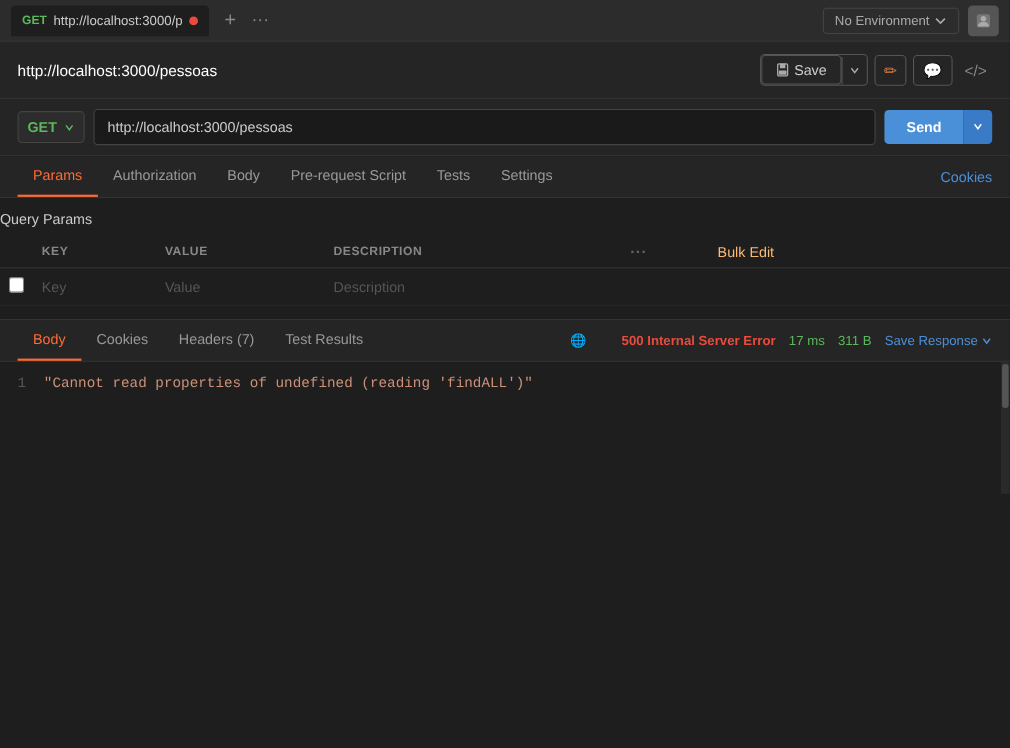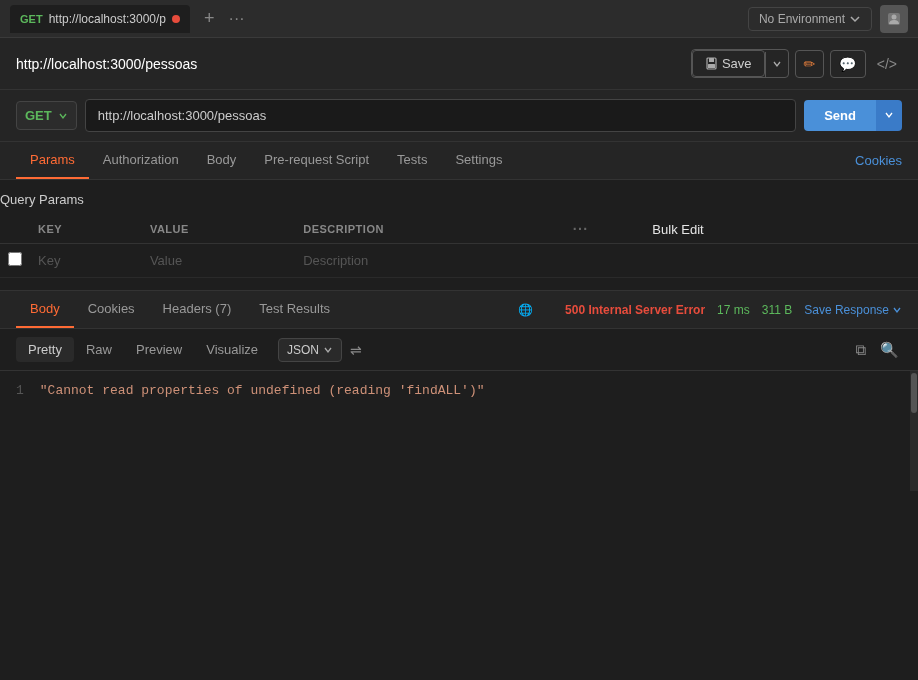--- a/index.html
+++ b/index.html
@@ -266,21 +266,21 @@
     }
     .params-table td {
       padding: 8px 8px;
       color: #888;
       font-size: 13px;
       border-bottom: 1px solid #2a2a2a;
     }
     .bulk-edit-btn {
       background: transparent;
       border: none;
-      color: #e5e5e5;
+      color: #fdba74;
       font-size: 13px;
       cursor: pointer;
       font-weight: 500;
       margin-left: 48px;
     }
     .row-checkbox {
       width: 14px;
       height: 14px;
     }
     .three-dots {
@@ -567,37 +567,20 @@
       <span class="response-size">311 B</span>
       <div class="save-response-btn">
         <span>Save Response</span>
         <svg width="10" height="10" viewBox="0 0 10 10">
           <path d="M2 3l3 4 3-4" stroke="#4a90d9" stroke-width="1.3" fill="none"></path>
         </svg>
       </div>
     </div>
   </div>
 
-  <div class="format-bar">
-    <div class="format-tab active">Pretty</div>
-    <div class="format-tab">Raw</div>
-    <div class="format-tab">Preview</div>
-    <div class="format-tab">Visualize</div>
-    <div class="format-select">
-      <span>JSON</span>
-      <svg width="10" height="10" viewBox="0 0 10 10">
-        <path d="M2 3l3 4 3-4" stroke="#aaa" stroke-width="1.3" fill="none"></path>
-      </svg>
-    </div>
-    <span class="filter-icon">⇌</span>
-    <div class="format-right-icons">
-      <button class="icon-btn-sm">⧉</button>
-      <button class="icon-btn-sm">🔍</button>
-    </div>
-  </div>
 
   <div class="response-wrapper">
     <div class="response-body">
       <span class="line-number">1</span><span class="response-string">"Cannot read properties of undefined (reading 'findALL')"</span>
     </div>
     <div class="scrollbar-track">
       <div class="scrollbar-thumb"></div>
     </div>
   </div>
 </div>

